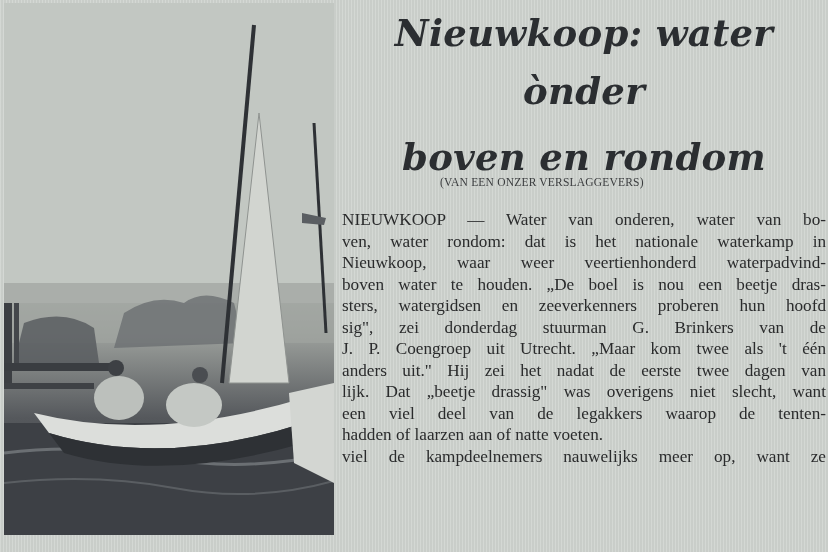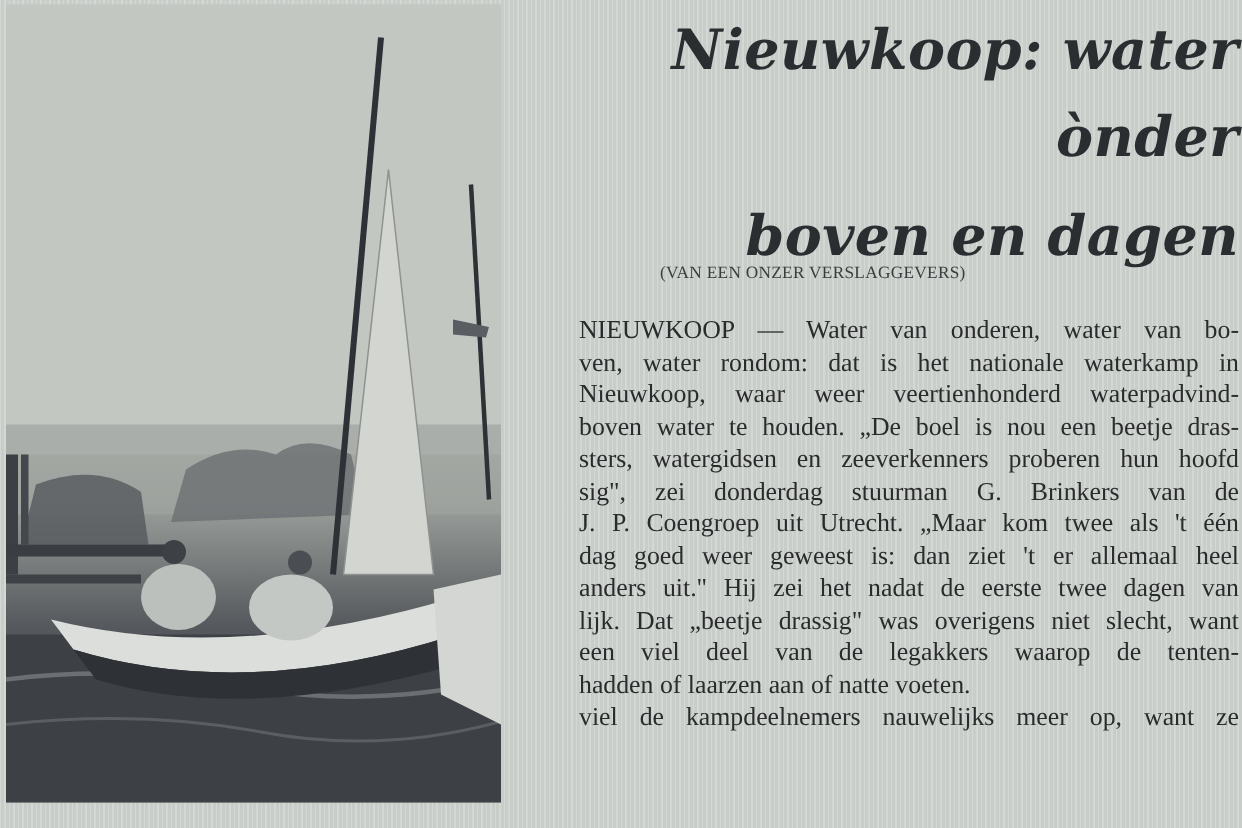--- a/index.html
+++ b/index.html
@@ -16,36 +16,36 @@
     position: absolute; left: 4px; top: 3px; width: 330px; height: 532px;
     background: linear-gradient(180deg, #bfc4bf 0%, #b9beb9 50%, #9da19d 62%, #55585c 78%, #3a3d42 100%);
     overflow: hidden;
   }
   .photo svg { position: absolute; inset: 0; width: 100%; height: 100%; }
   .headline {
     position: absolute; left: 342px; top: 4px; width: 484px;
     font-family: "DejaVu Serif", "Liberation Serif", serif;
     font-style: italic; font-weight: bold;
     font-size: 37px; line-height: 58px;
-    color: #2b2e31; text-align: right; margin: 0;
+    color: #2b2e31; text-align: center; margin: 0;
     letter-spacing: 0.3px;
   }
   .headline .l1 { display: block; }
   .headline .l2 { display: block; margin-top: 8px; }
   .byline {
     position: absolute; left: 440px; top: 176px;
     font-family: "Liberation Serif", serif; font-size: 11.5px;
     color: #3a3c3e; letter-spacing: 0.2px;
   }
   .body-text {
     position: absolute; left: 342px; top: 209px; width: 484px;
     font-family: "Liberation Serif", serif; font-size: 17.2px;
     line-height: 21.5px; color: #2a2b2c; margin: 0;
   }
-  .body-text span.line { display: block; white-space: nowrap; text-align: justify; text-align-last: justify; margin-left: 44px; }
+  .body-text span.line { display: block; white-space: nowrap; text-align: justify; text-align-last: justify; }
   .body-text span.line.last { text-align-last: left; }
 </style>
 </head>
 <body>
 
 <div class="page">
 
   <div class="photo">
     <svg viewBox="0 0 330 532" preserveAspectRatio="none">
       <rect x="0" y="0" width="330" height="300" fill="#c2c7c2"></rect>
@@ -77,34 +77,33 @@
       <circle cx="112" cy="365" r="8" fill="#3d4044"></circle>
       <ellipse cx="190" cy="402" rx="28" ry="22" fill="#c4c8c4"></ellipse>
       <circle cx="196" cy="372" r="8" fill="#4a4d51"></circle>
 
       <path d="M285 390 L330 380 L330 480 L290 460 Z" fill="#d3d6d2"></path>
     </svg>
   </div>
 
   <h1 class="headline">
     <span class="l1">Nieuwkoop: water ònder</span>
-    <span class="l2">boven en dagen</span>
+    <span class="l2">boven en rondom</span>
   </h1>
 
   <div class="byline">(VAN EEN ONZER VERSLAGGEVERS)</div>
 
   <p class="body-text">
     <span class="line">NIEUWKOOP — Water van onderen, water van bo-</span>
     <span class="line">ven, water rondom: dat is het nationale waterkamp in</span>
     <span class="line">Nieuwkoop, waar weer veertienhonderd waterpadvind-</span>
     <span class="line">boven water te houden. „De boel is nou een beetje dras-</span>
     <span class="line">sters, watergidsen en zeeverkenners proberen hun hoofd</span>
     <span class="line">sig", zei donderdag stuurman G. Brinkers van de</span>
     <span class="line">J. P. Coengroep uit Utrecht. „Maar kom twee als 't één</span>
-    <span class="line">dag goed weer geweest is: dan ziet 't er allemaal heel</span>
     <span class="line">anders uit." Hij zei het nadat de eerste twee dagen van</span>
     <span class="line">lijk. Dat „beetje drassig" was overigens niet slecht, want</span>
     <span class="line">een viel deel van de legakkers waarop de tenten-</span>
     <span class="line last">hadden of laarzen aan of natte voeten.</span>
     <span class="line">viel de kampdeelnemers nauwelijks meer op, want ze</span>
   </p>
 
 </div>
 
 </body></html>

